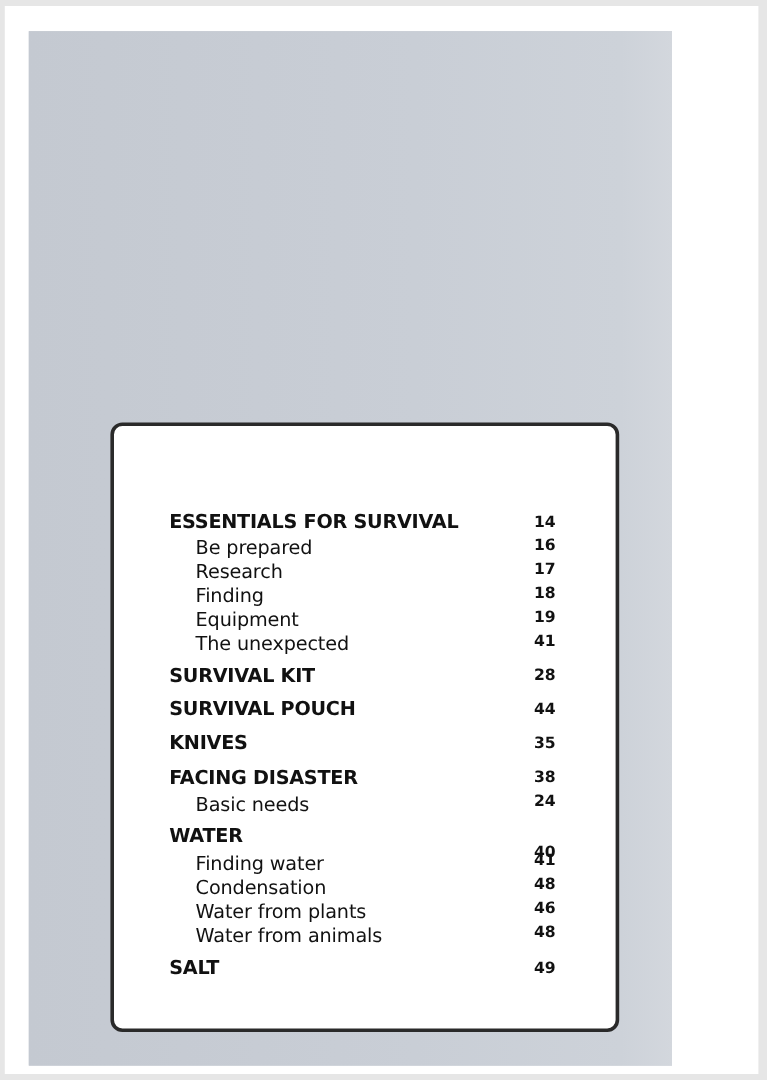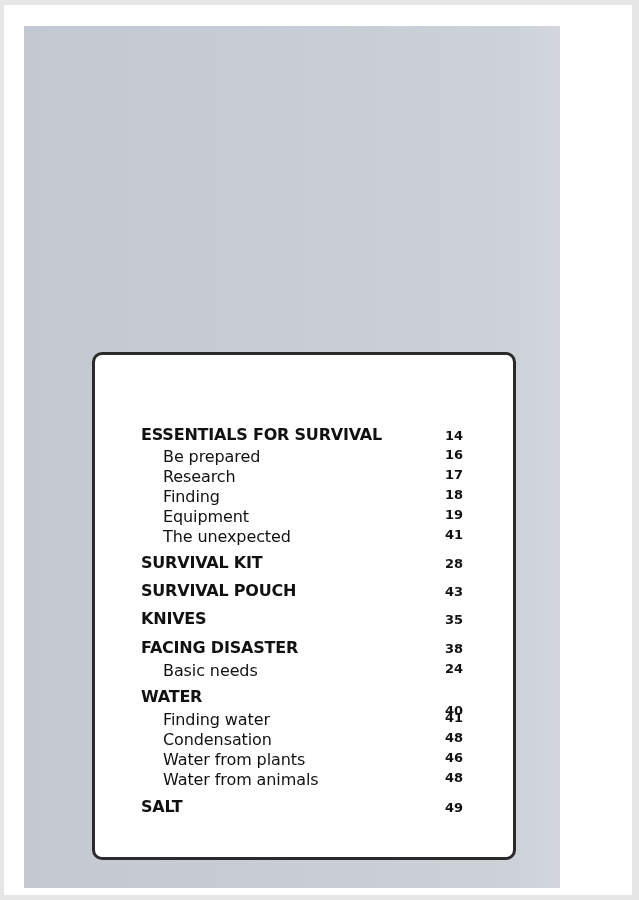--- a/index.html
+++ b/index.html
@@ -46,21 +46,21 @@
         <div class="row sub" style="top:172px">
           <span class="t">The unexpected</span>
           <span class="p">41</span>
         </div>
         <div class="row main" style="top:198px">
           <span class="t">SURVIVAL KIT</span>
           <span class="p" style="top:3px">28</span>
         </div>
         <div class="row main" style="top:226px">
           <span class="t">SURVIVAL POUCH</span>
-          <span class="p" style="top:3px">43</span>
+          <span class="p" style="top:3px">44</span>
         </div>
         <div class="row main" style="top:254px">
           <span class="t">KNIVES</span>
           <span class="p" style="top:3px">35</span>
         </div>
         <div class="row main" style="top:283px">
           <span class="t">FACING DISASTER</span>
           <span class="p" style="top:3px">38</span>
         </div>
         <div class="row sub" style="top:306px">

